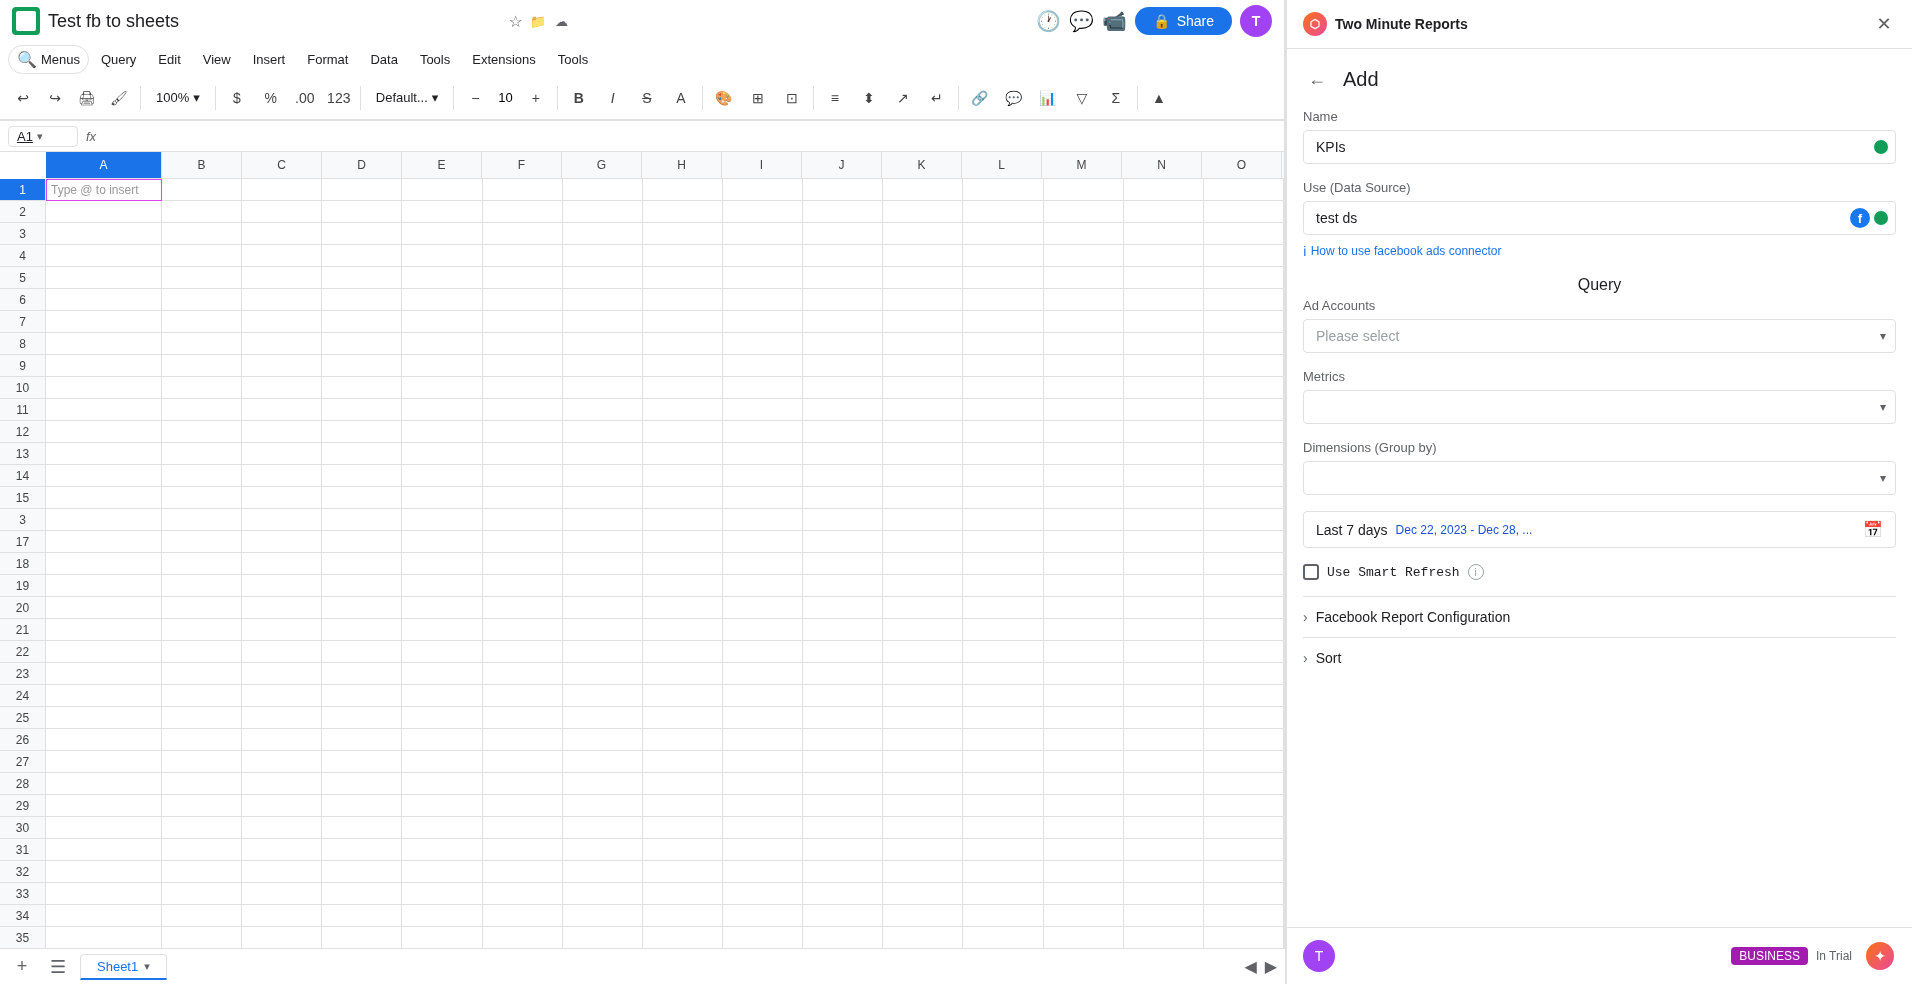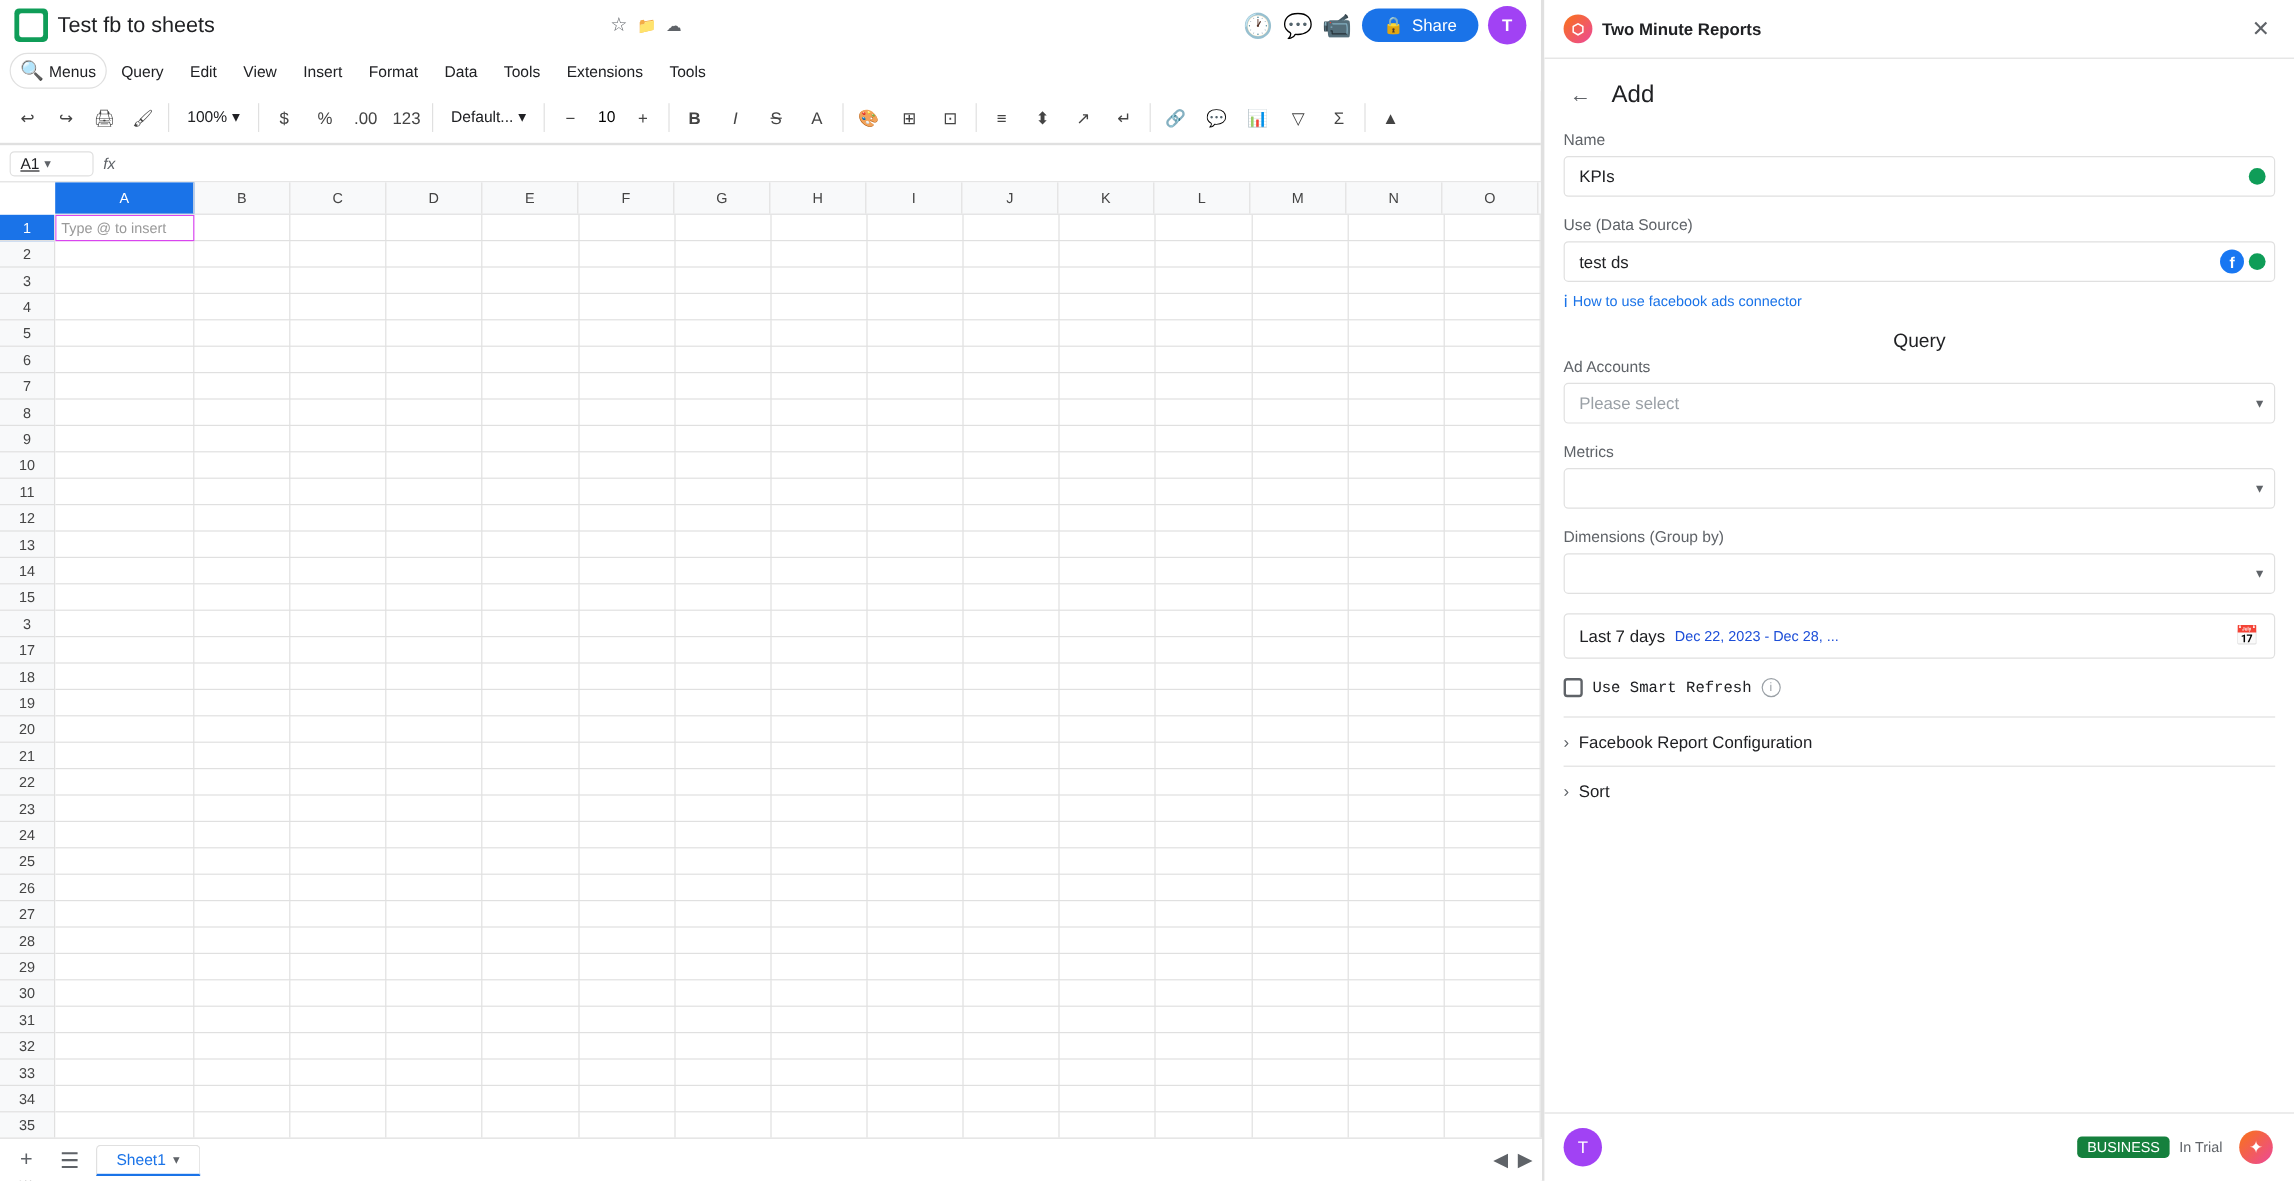--- a/index.html
+++ b/index.html
@@ -444,21 +444,21 @@
     }
     .footer-avatar {
       width: 32px; height: 32px;
       border-radius: 50%;
       background: #a142f4;
       display: flex; align-items: center; justify-content: center;
       color: #fff;
       font-size: 14px;
     }
     .business-badge {
-      background: #15803d;
+      background: #a21caf;
       color: #fff;
       font-size: 12px;
       padding: 2px 8px;
       border-radius: 4px;
       margin-left: auto;
     }
     .in-trial-text {
       font-size: 12px;
       color: #5f6368;
     }

